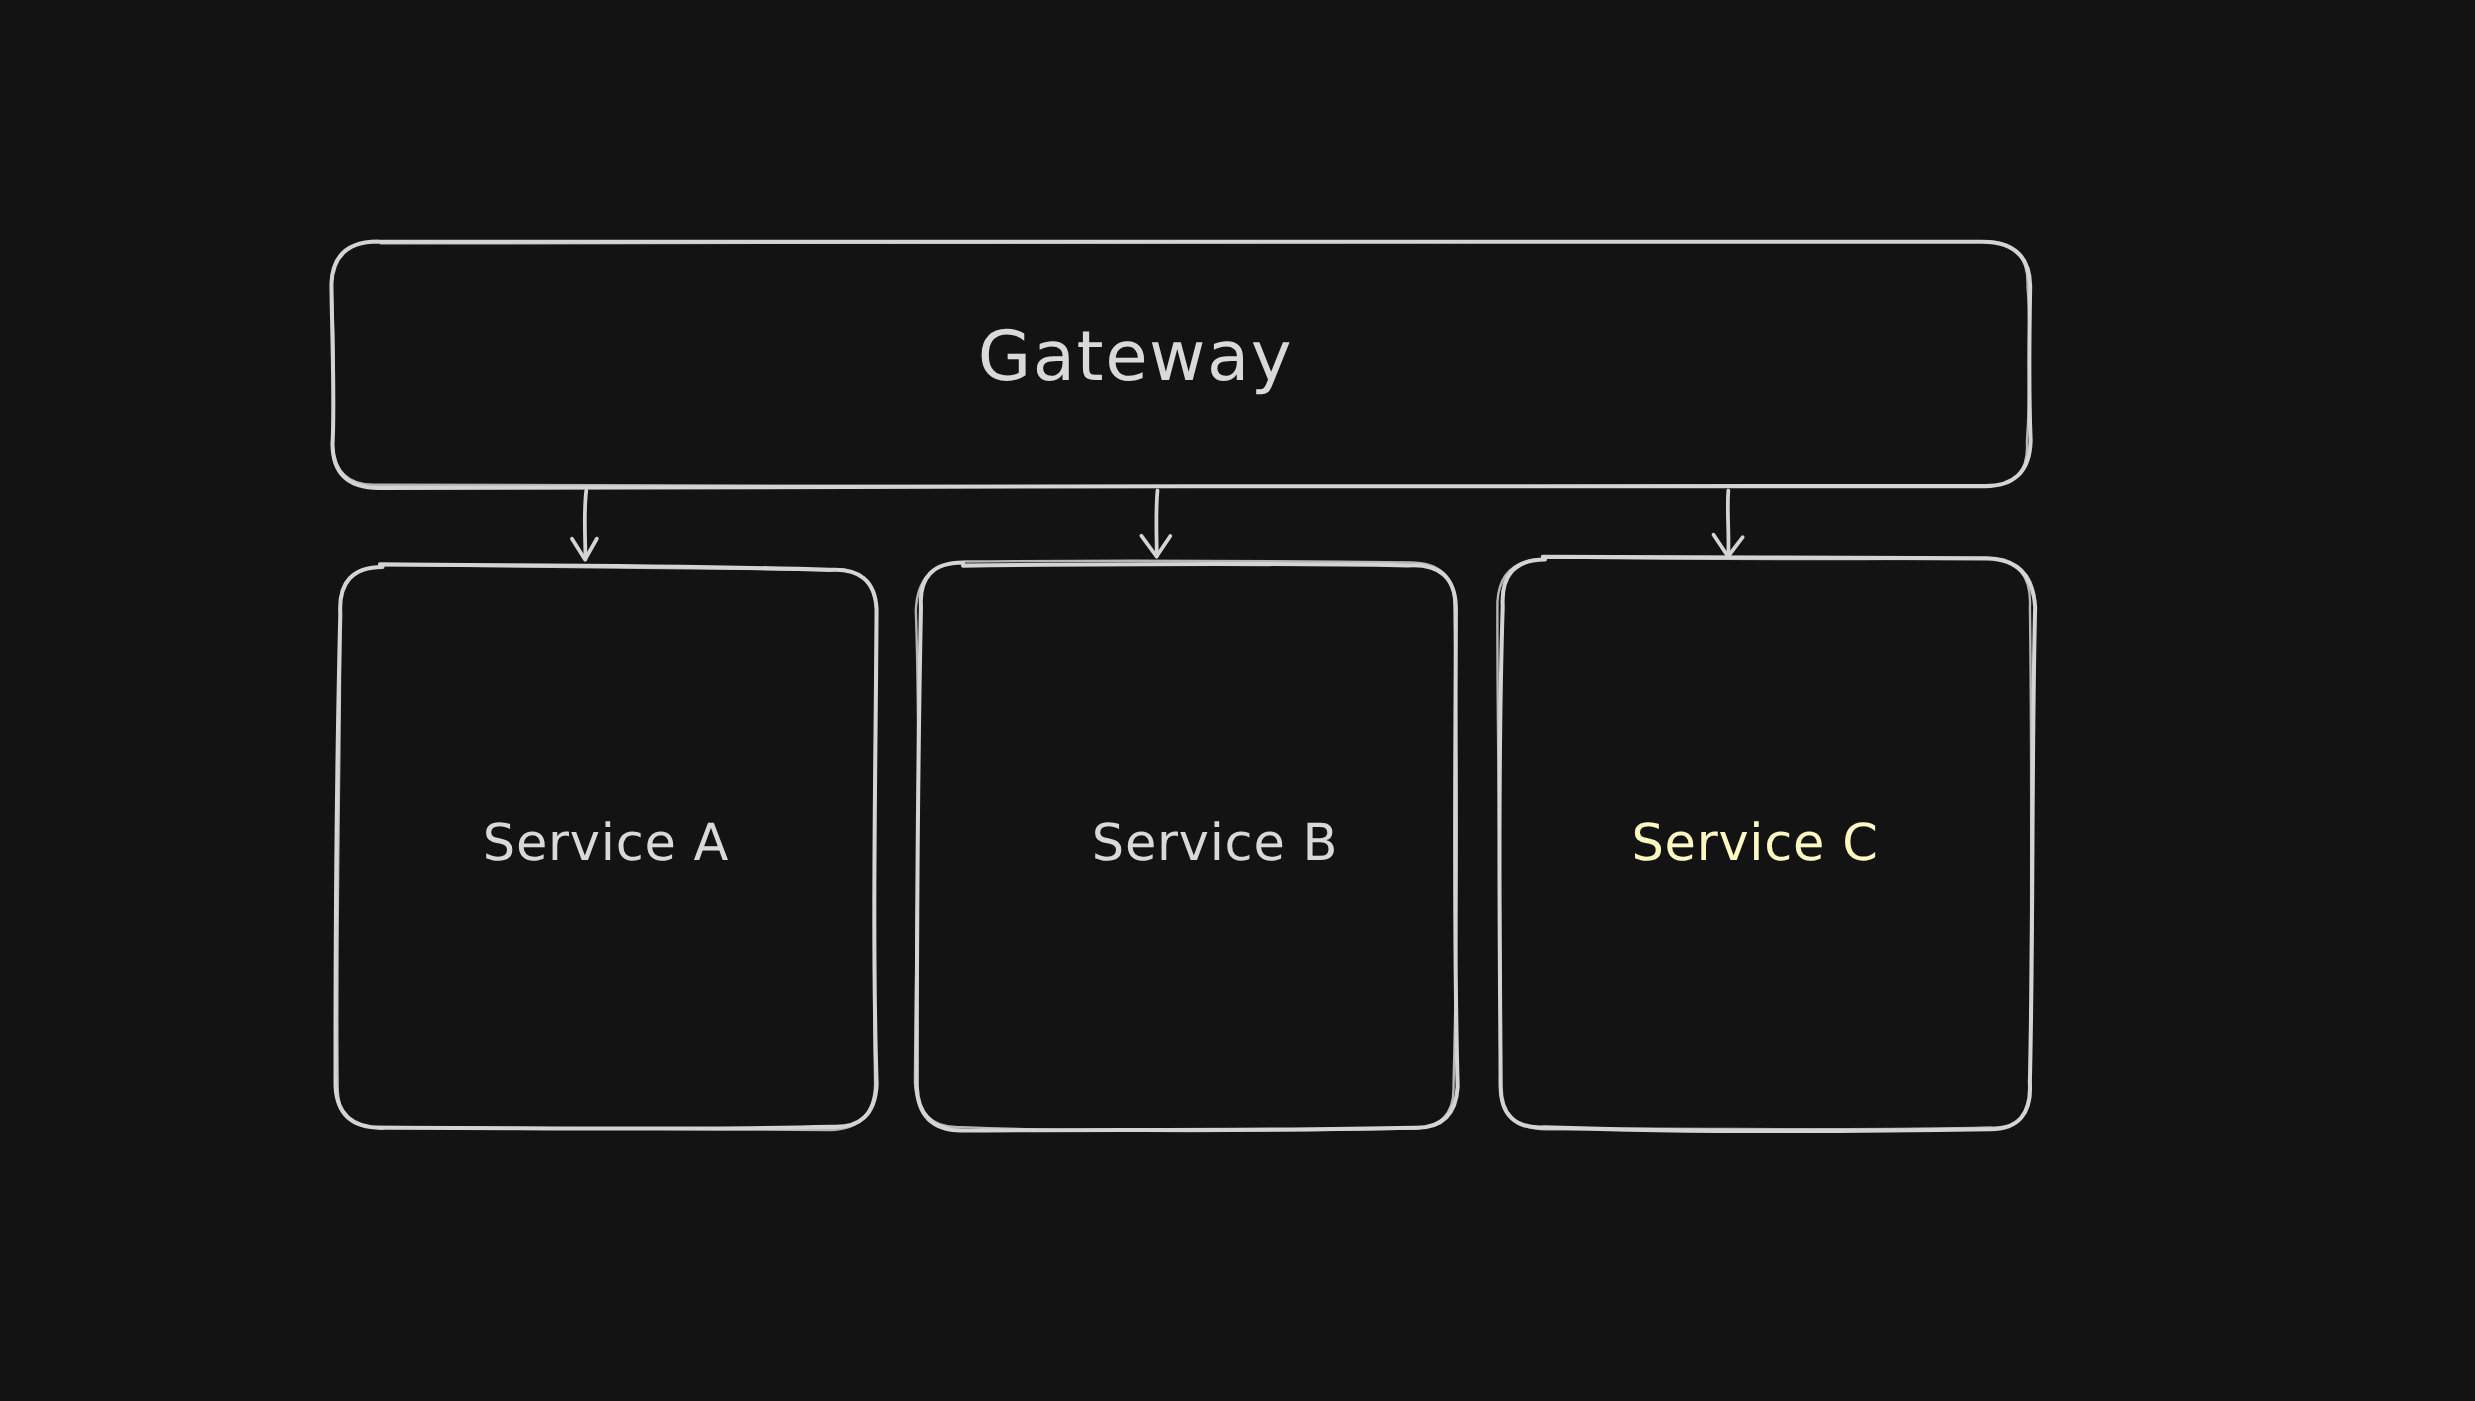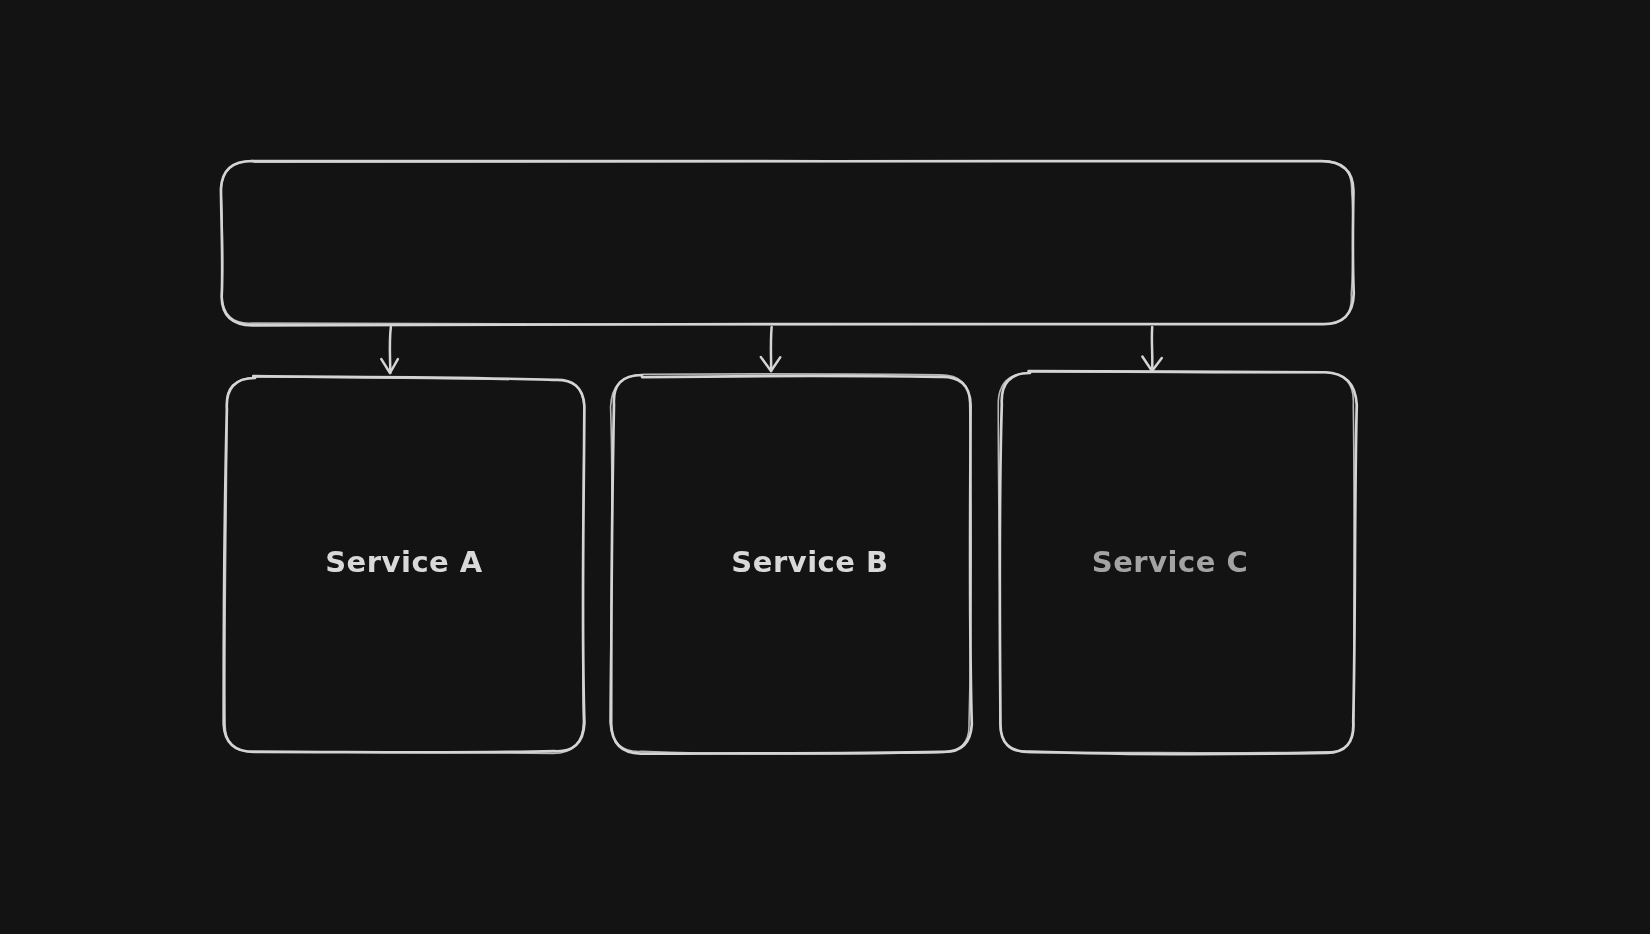--- a/index.html
+++ b/index.html
@@ -30,23 +30,23 @@
     white-space: nowrap;
     user-select: none;
     font-family: "DejaVu Sans", sans-serif;
   }
   .label-lg {
     font-size: 46px;
     letter-spacing: 1px;
     font-weight: 400;
   }
   .label-md {
-    font-size: 29px;
+    font-size: 34px;
     letter-spacing: 0.5px;
-    font-weight: 700;
+    font-weight: 400;
   }
 </style>
 </head>
 <body style="background: rgb(19, 19, 19);">
 
 <div class="stage" style="background: rgb(19, 19, 19);">
   <svg id="scene" width="1650" height="934" viewBox="0 0 1650 934">
       <g>
         <path d="M 252.0486656043213 161.12577491458507 C 618.3040979693177 161.37866207109764, 958.6232621236704 161.15969364922495, 1321.2361098778433 161.12812314904295 Q 1353 161, 1353.4524936519563 190.79136454081163 C 1352.9161783736665 219.84278682265432, 1352.6638981535566 268.31487187449824, 1353.7624200659338 293.57541928039865 Q 1353 325, 1321.6497612076812 324.05964671941473 C 956.7128538614139 324.4832457658369, 618.1965381445827 323.43542207865977, 252.407744227862 325.32146275183186 Q 222 325, 221.65735193090512 296.44585156301036 C 223.28261621310375 268.72897894838826, 221.23396561928092 218.91705157198012, 220.95705259297975 189.13618085505442 Q 222 161, 252 161" fill="none" stroke="#d4d4d4" stroke-width="2.7" stroke-linecap="round" stroke-linejoin="round"></path>
         <path d="M 254.05847983136772 162.274747282546 C 616.1706522902939 160.91112900525331, 959.2419868699741 162.11025022640825, 1322.6312096263748 160.72988976794295 Q 1353 161, 1351.6534779162146 191.01060035168194 C 1353.8975478894542 217.44228870109654, 1353.0402718027588 268.8839151280001, 1351.2872672697063 294.37043063519525 Q 1353 325, 1323.9937791952864 323.7289668776095 C 958.8105625234545 326.37186357374304, 618.5732283226679 323.18501155045817, 252.3949486402329 323.0749926290009 Q 222 325, 221.70331973684952 293.3124001662247 C 223.03627076824196 267.7344746672083, 222.56647531874478 219.3874616372399, 220.90828962908125 190.35739025366493 Q 222 161, 252 161" fill="none" stroke="#d4d4d4" stroke-width="1.6" stroke-linecap="round" stroke-linejoin="round" opacity="0.85"></path>
@@ -70,19 +70,20 @@
       <g>
         <path d="M 771.659762571007 327 C 770.2251066744327 342.4, 771.2336461886764 357.8, 771.1382793236523 371" fill="none" stroke="#d4d4d4" stroke-width="2.5" stroke-linecap="round" stroke-linejoin="round"></path>
         <path d="M 760.8653265830129 357.1316759398207 L 771 371 L 780.2109228344634 357.33217100054026" fill="none" stroke="#d4d4d4" stroke-width="2.5" stroke-linecap="round" stroke-linejoin="round"></path>
       </g>
       <g>
         <path d="M 1152.2098680265249 327 C 1151.1024001918734 342.4, 1153.068643410504 357.8, 1152.062530457601 371" fill="none" stroke="#d4d4d4" stroke-width="2.5" stroke-linecap="round" stroke-linejoin="round"></path>
         <path d="M 1142.3463201100008 356.45548805817964 L 1152 371 L 1161.8082338763402 358.1009160356596" fill="none" stroke="#d4d4d4" stroke-width="2.5" stroke-linecap="round" stroke-linejoin="round"></path>
       </g>
     </svg>
 
+  <div class="node-label label-lg" style="left: 757px; top: 237px; color: rgb(217, 217, 217);">Gateway</div>
 
   <div class="node-label label-md" style="left: 404px; top: 562px; color: rgb(217, 217, 217);">Service A</div>
 
   <div class="node-label label-md" style="left: 810px; top: 562px; color: rgb(217, 217, 217);">Service B</div>
 
-  <div class="node-label label-md" style="left: 1170px; top: 562px; color: #a3a3a3; text-align: center;">Service C</div>
+  <div class="node-label label-md" style="left: 1170px; top: 562px; color: #fef9c3; text-align: center;">Service C</div>
 </div>
 
 </body></html>

